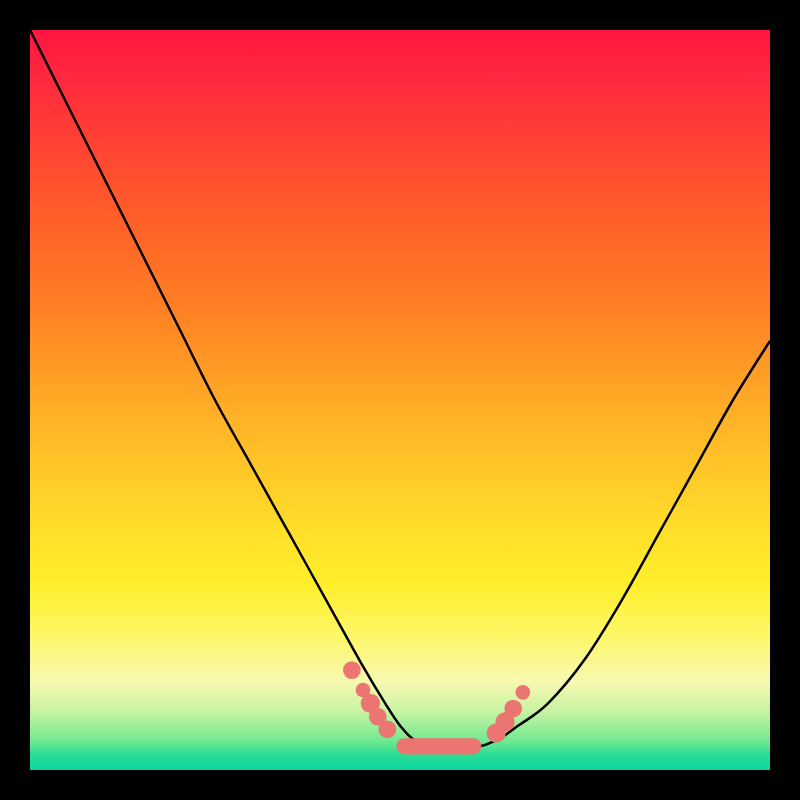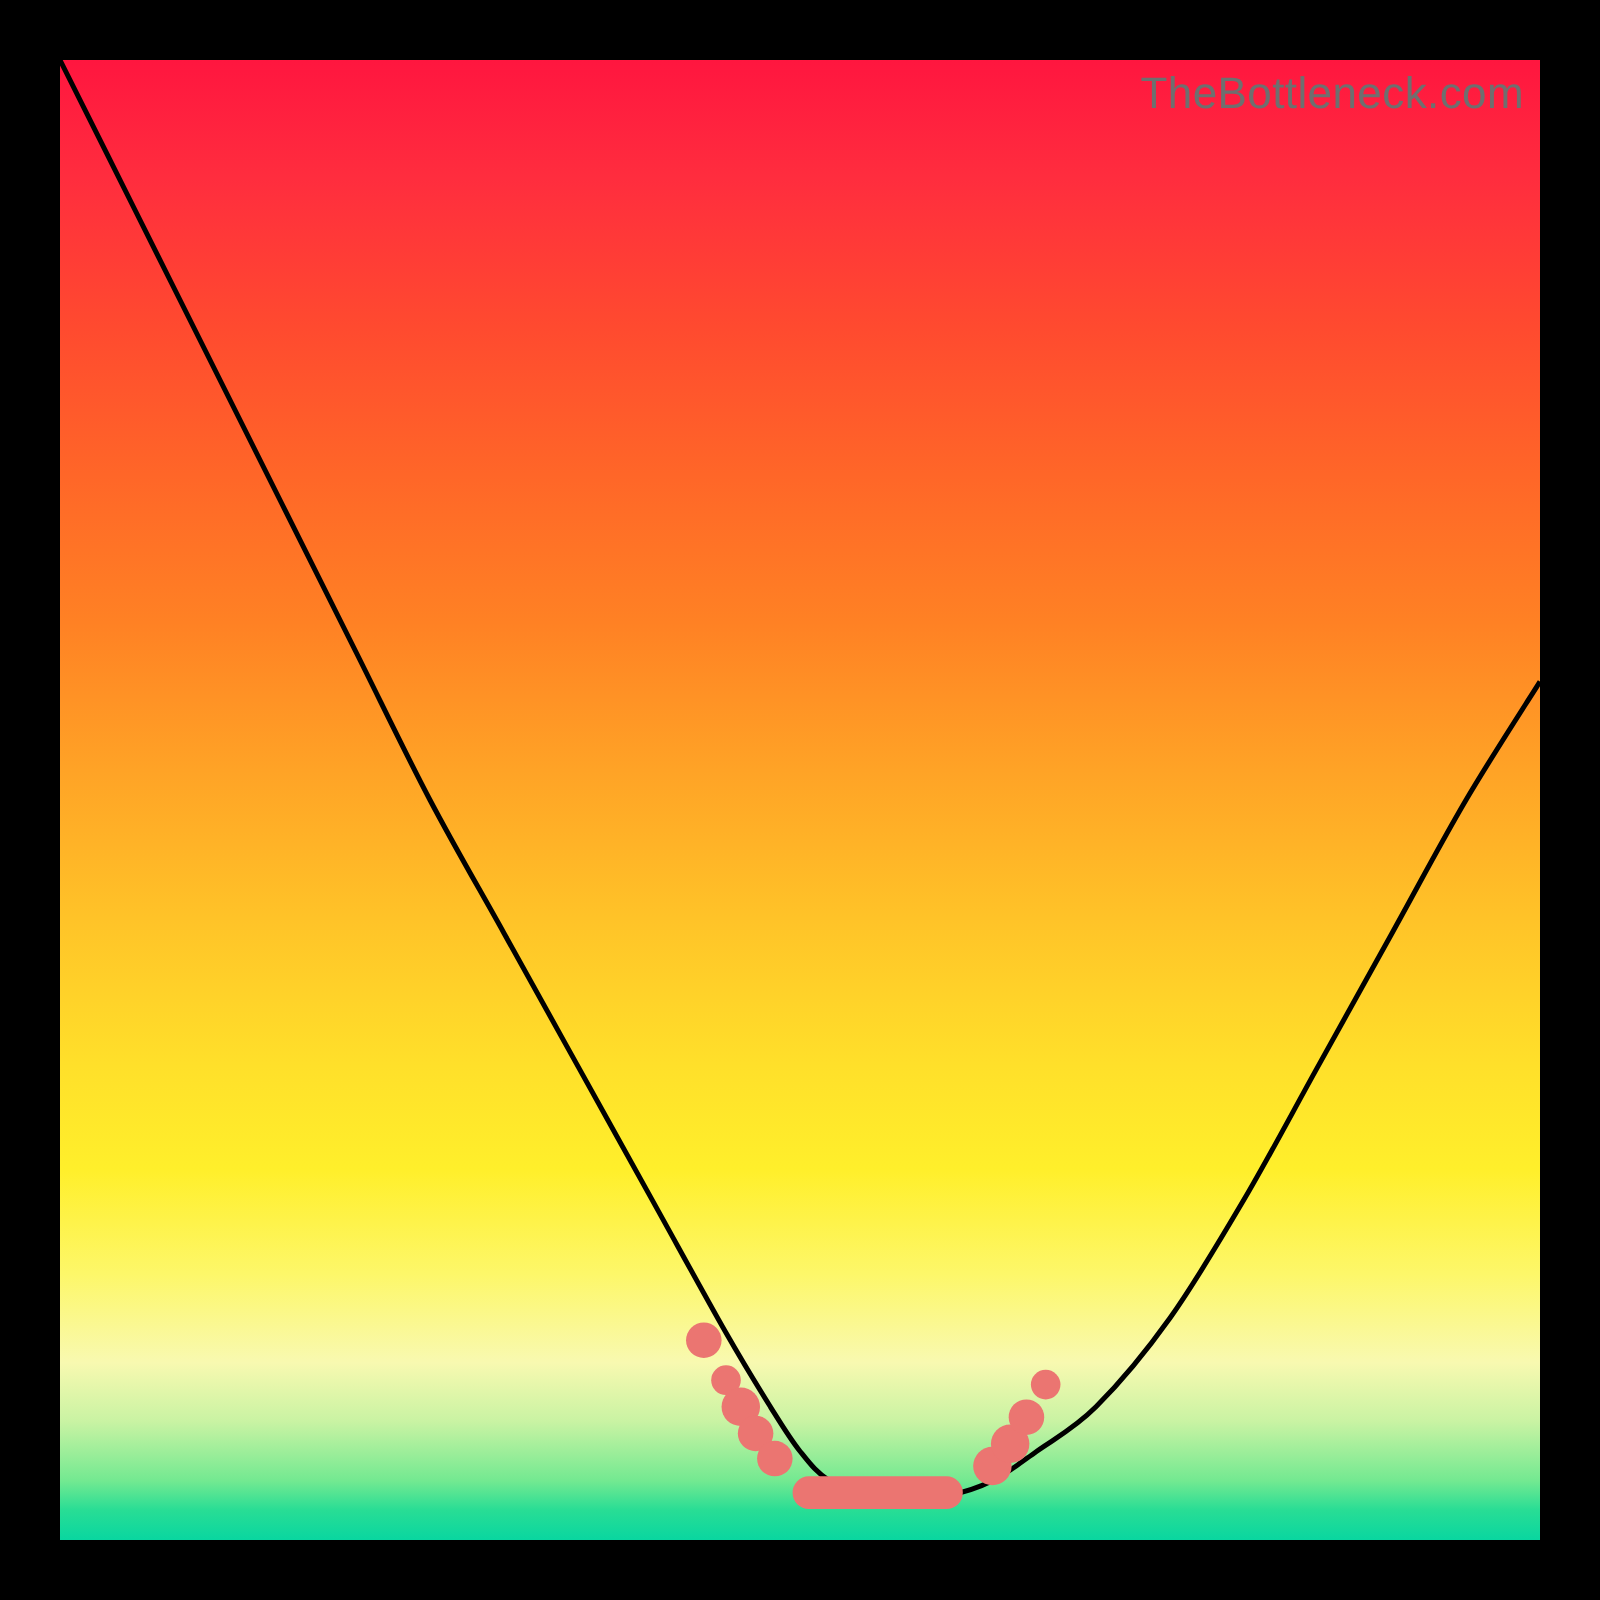--- a/index.html
+++ b/index.html
@@ -74,21 +74,20 @@
   fill: #eb7571;
   stroke: none;
 }
 </style>
 </head>
 <body>
 
 <div class="frame">
   <div class="plot-area">
 
-    <div class="watermark">TheBottleneck.com</div>
 
     <svg class="curve" viewBox="0 0 740 740" preserveAspectRatio="none">
       <path id="curve-path" class="curve-path" d="M 0 0 C 6.166666666666667 12.333333333333334, 24.666666666666664 49.33333333333333, 37 74 C 49.333333333333336 98.66666666666667, 61.666666666666664 123.33333333333333, 74 148 C 86.33333333333333 172.66666666666666, 98.66666666666667 197.33333333333334, 111 222 C 123.33333333333333 246.66666666666666, 135.66666666666666 271.3333333333333, 148 296 C 160.33333333333334 320.6666666666667, 172.66666666666666 346.56666666666666, 185 370 C 197.33333333333334 393.43333333333334, 209.66666666666666 414.40000000000003, 222 436.6 C 234.33333333333334 458.8, 246.66666666666666 481, 259 503.2 C 271.3333333333333 525.4, 283.6666666666667 547.5999999999999, 296 569.8 C 308.3333333333333 592, 323.1333333333333 619.1333333333333, 333 636.4 C 342.8666666666667 653.6666666666666, 349.0333333333333 663.5333333333333, 355.2 673.4 C 361.3666666666667 683.2666666666667, 365.06666666666666 689.4333333333334, 370 695.6 C 374.93333333333334 701.7666666666667, 378.6333333333333 706.7, 384.8 710.4 C 390.9666666666667 714.0999999999999, 399.6000000000001 716.5666666666666, 407.00000000000006 717.8 C 414.40000000000003 719.0333333333333, 423.0333333333333 717.8, 429.2 717.8 C 435.3666666666667 717.8, 437.8333333333333 719.0333333333333, 444 717.8 C 450.1666666666667 716.5666666666666, 458.79999999999995 714.0999999999999, 466.2 710.4 C 473.6 706.7, 479.7666666666667 701.7666666666667, 488.40000000000003 695.6 C 497.03333333333336 689.4333333333334, 506.9 684.5, 518 673.4 C 529.1 662.3, 542.6666666666666 646.2666666666667, 555 629 C 567.3333333333334 611.7333333333333, 579.6666666666666 590.7666666666667, 592 569.8 C 604.3333333333334 548.8333333333333, 616.6666666666666 525.4, 629 503.2 C 641.3333333333334 481, 653.6666666666666 458.8, 666 436.6 C 678.3333333333334 414.40000000000003, 690.6666666666666 390.9666666666667, 703 370 C 715.3333333333334 349.0333333333333, 733.8333333333334 320.6666666666667, 740 310.8" stroke="#000000"></path>
       <g id="markers-group">
           <rect x="366.3" y="708.1800000000001" width="85.09999999999997" height="16.28" rx="8.14" class="marker-wide" fill="#eb7571"></rect>
           <circle cx="321.9" cy="640.1" r="8.88" class="marker" fill="#eb7571"></circle>
           <circle cx="333" cy="660.0799999999999" r="7.4" class="marker" fill="#eb7571"></circle>
           <circle cx="340.40000000000003" cy="673.4" r="9.620000000000001" class="marker" fill="#eb7571"></circle>
           <circle cx="347.79999999999995" cy="686.72" r="8.88" class="marker" fill="#eb7571"></circle>
           <circle cx="357.42" cy="699.3" r="8.88" class="marker" fill="#eb7571"></circle>

